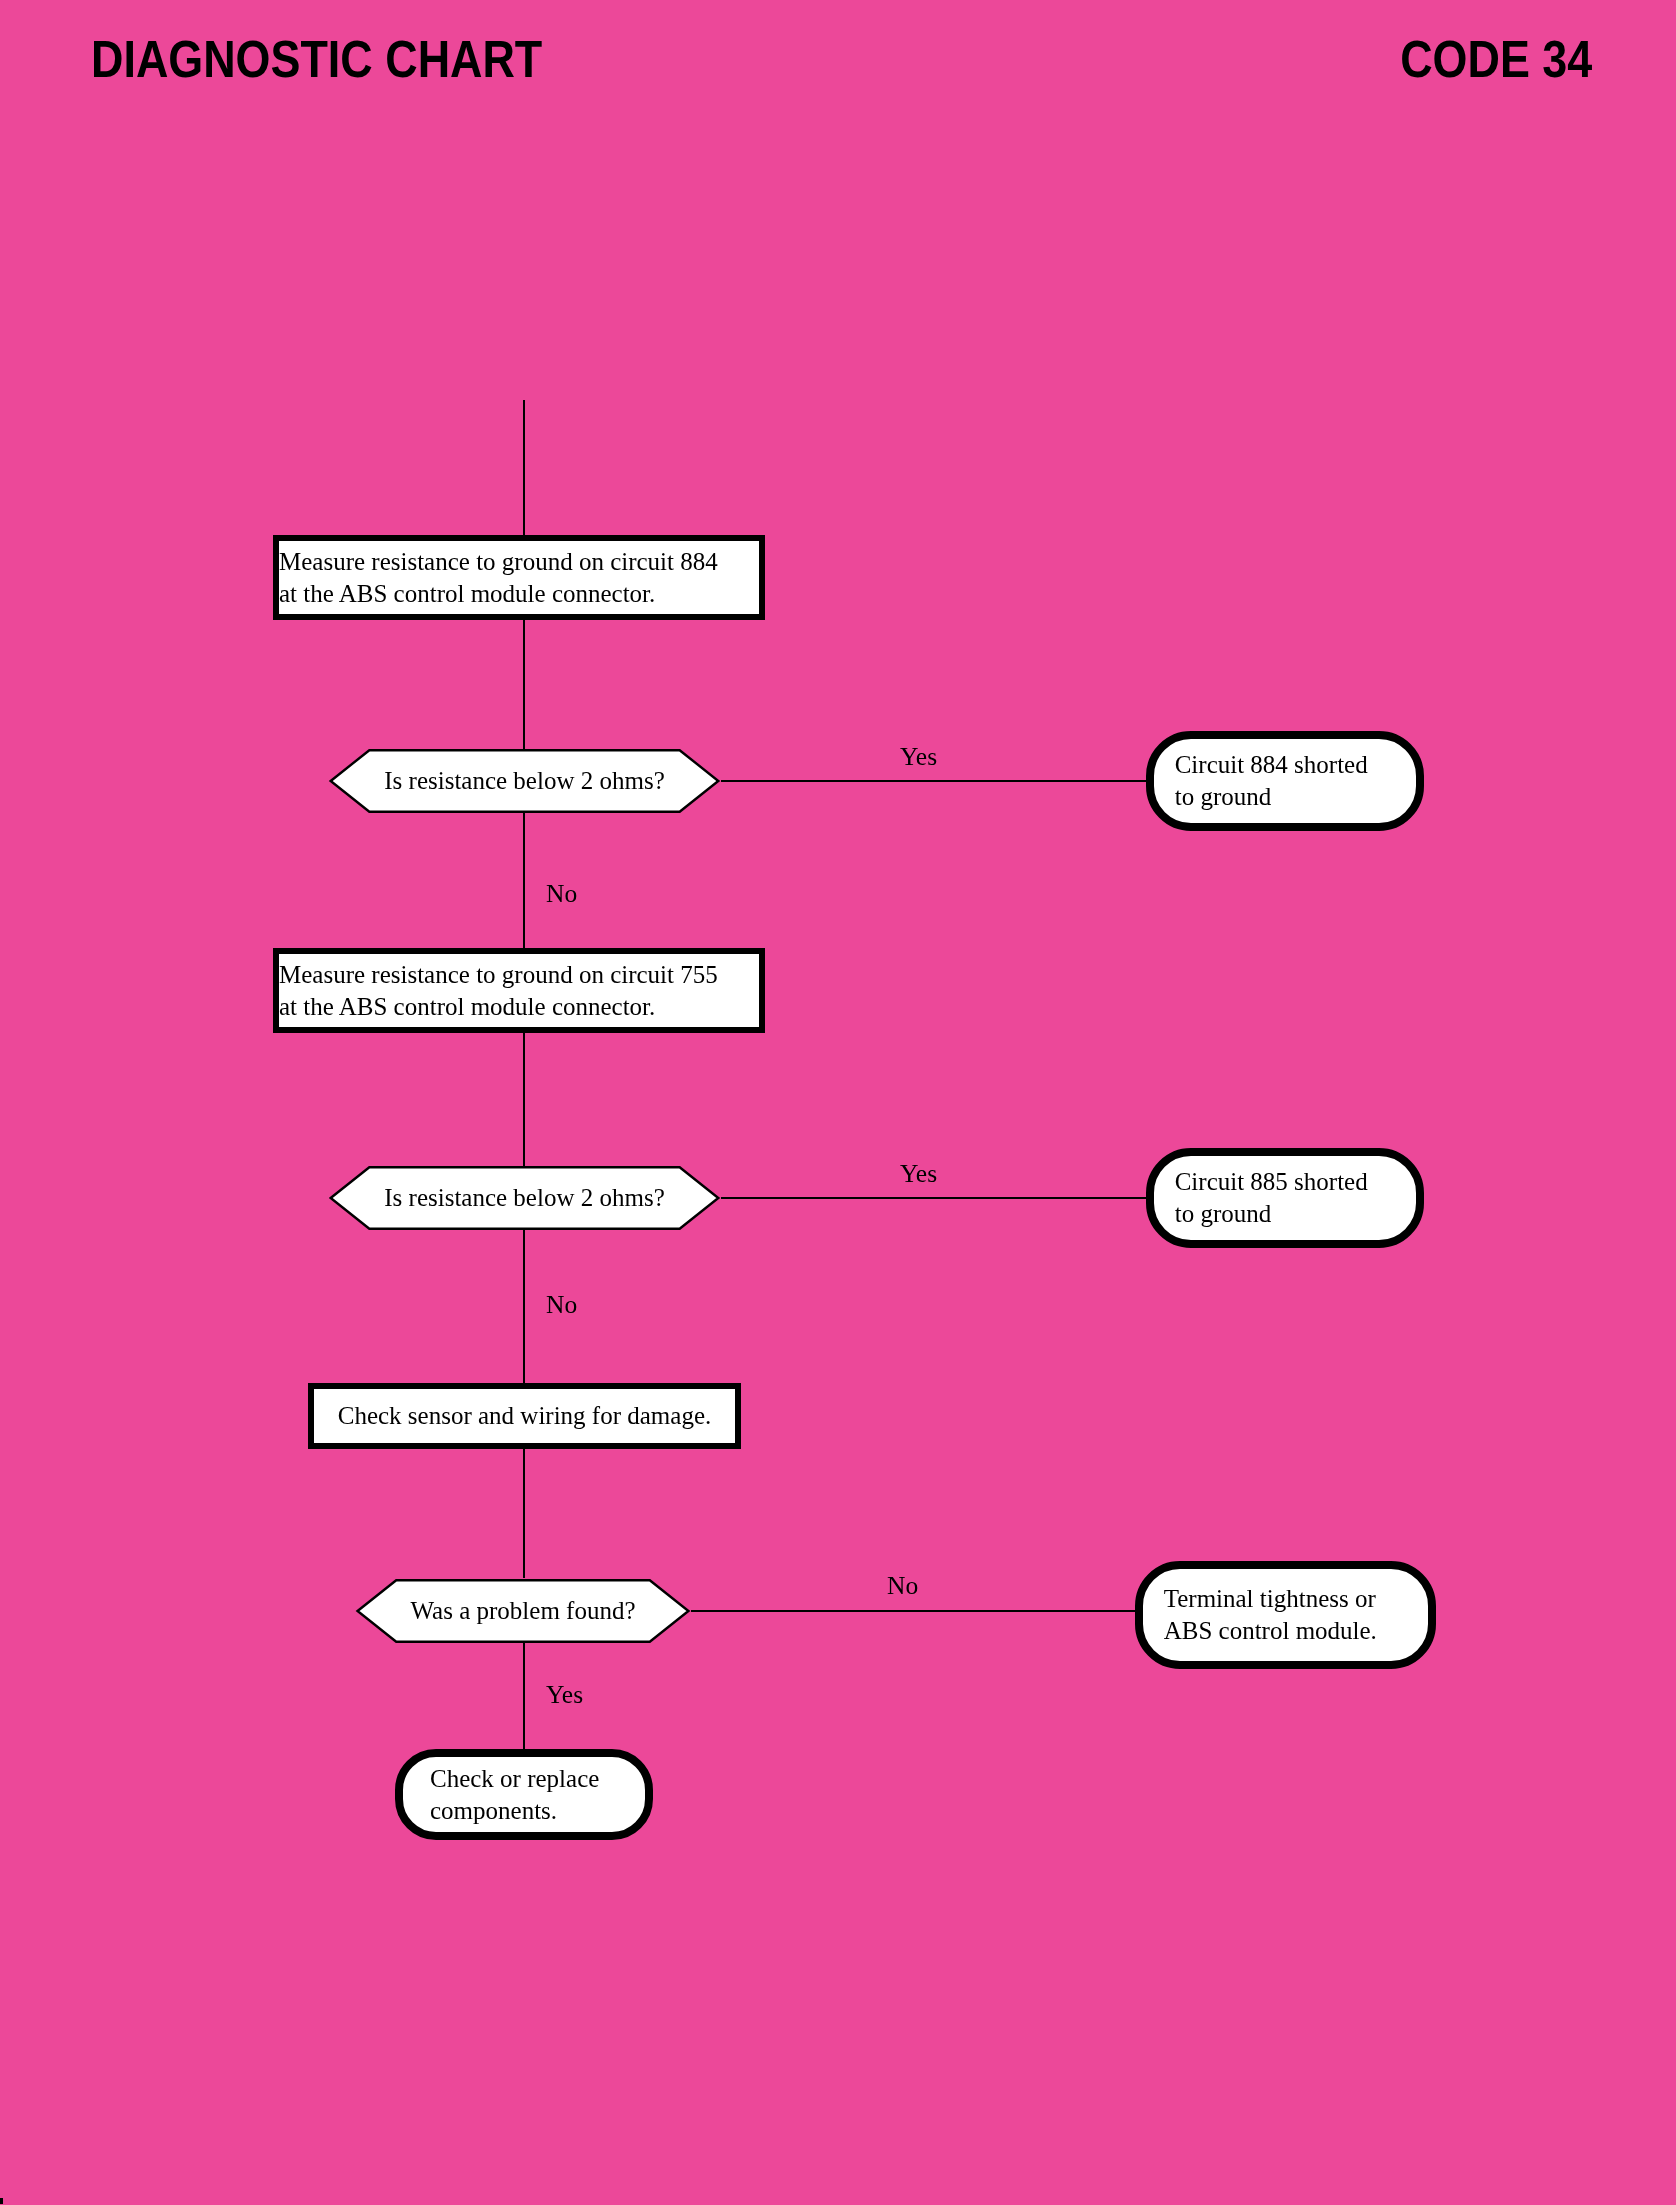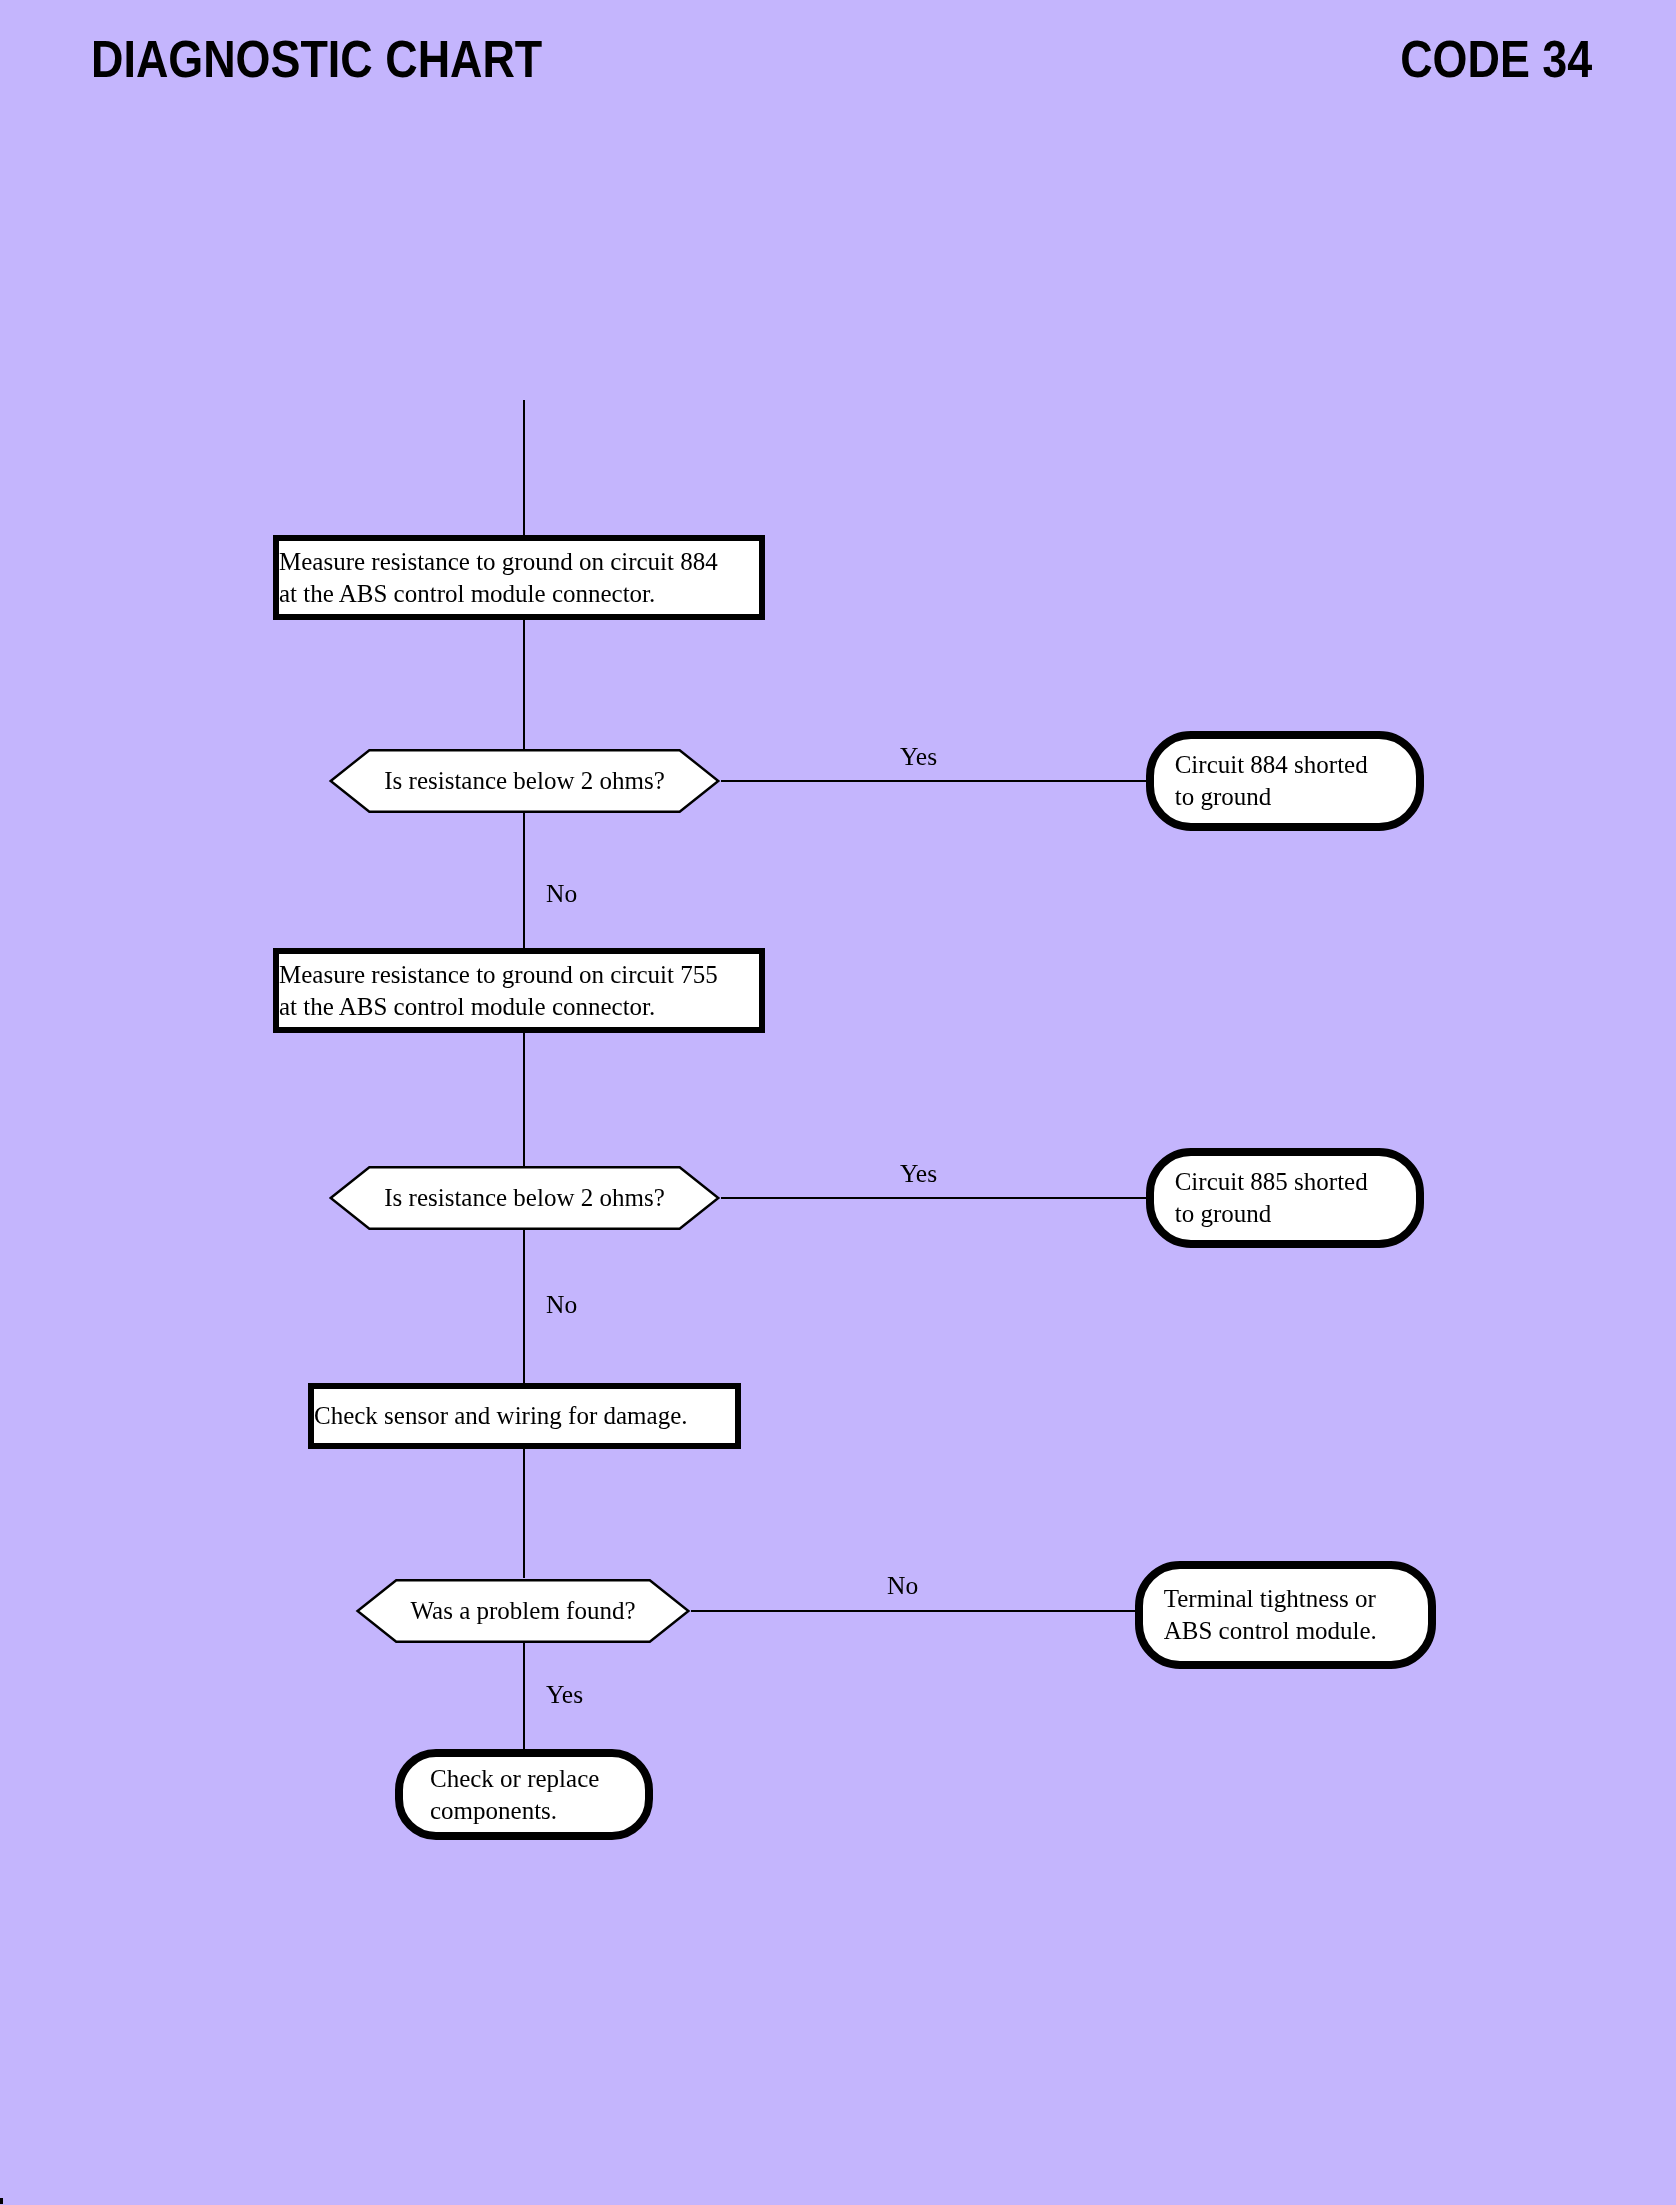--- a/index.html
+++ b/index.html
@@ -1,19 +1,19 @@
 <!DOCTYPE html>
 <html style="font-size:9.7px"><head>
 <meta charset="utf-8">
 <style>
   html,body{margin:0;padding:0;background:#888;}
   #page{
     position:relative;
     width:1676px;height:2205px;
-    background:#c4b5fd;
+    background:#ec4899;
     font-family:"Liberation Serif","DejaVu Serif",serif;
     color:#000;
     overflow:hidden;
   }
   
   .hdr{
     position:absolute;
     font-family:"Liberation Sans","DejaVu Sans",sans-serif;
     font-weight:700;
     font-size:51px;
@@ -26,21 +26,21 @@
   
   .ntext{font-size:25px;line-height:32px;white-space:nowrap;}
   
   .process{
     position:absolute;
     box-sizing:border-box;
     background:#fff;
     border:6px solid #000;
     display:flex;flex-direction:column;justify-content:center;
   }
-  .process.centered{padding-left:0;}
+  .process.centered{padding-left:0;align-items:center;}
   
   .terminator{
     position:absolute;
     box-sizing:border-box;
     background:#fff;
     border:8px solid #000;
     display:flex;flex-direction:column;justify-content:center;
     padding-left:20.7px;
   }
   .terminator.start{

